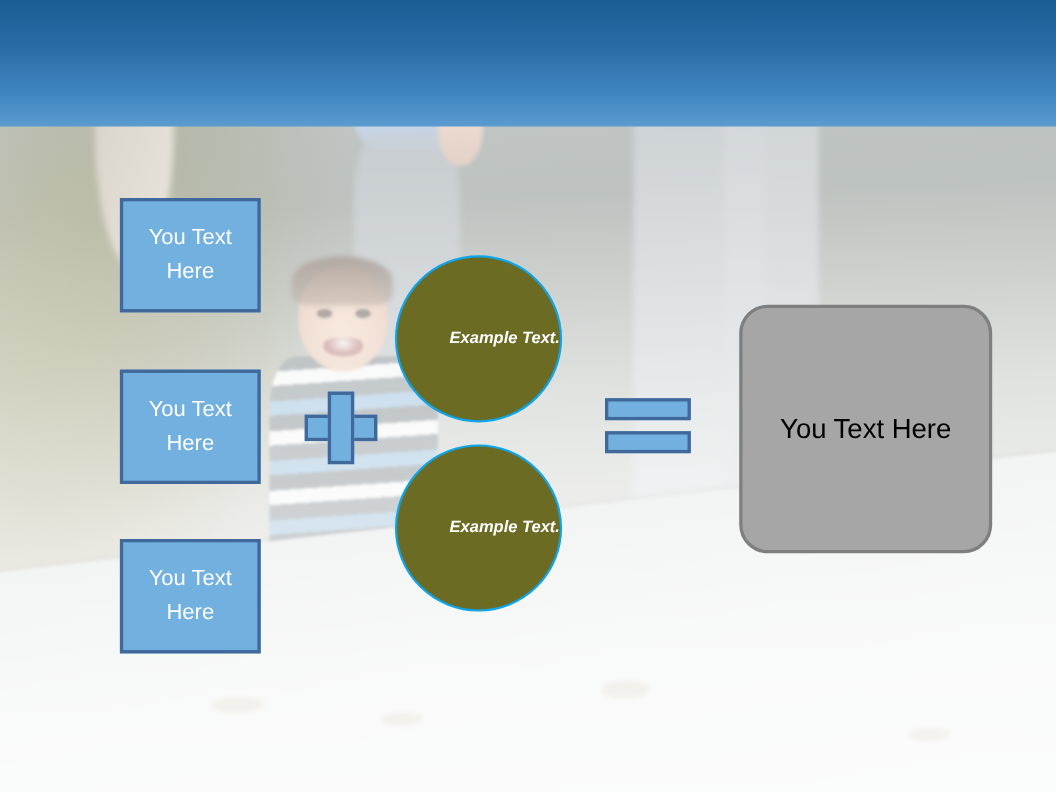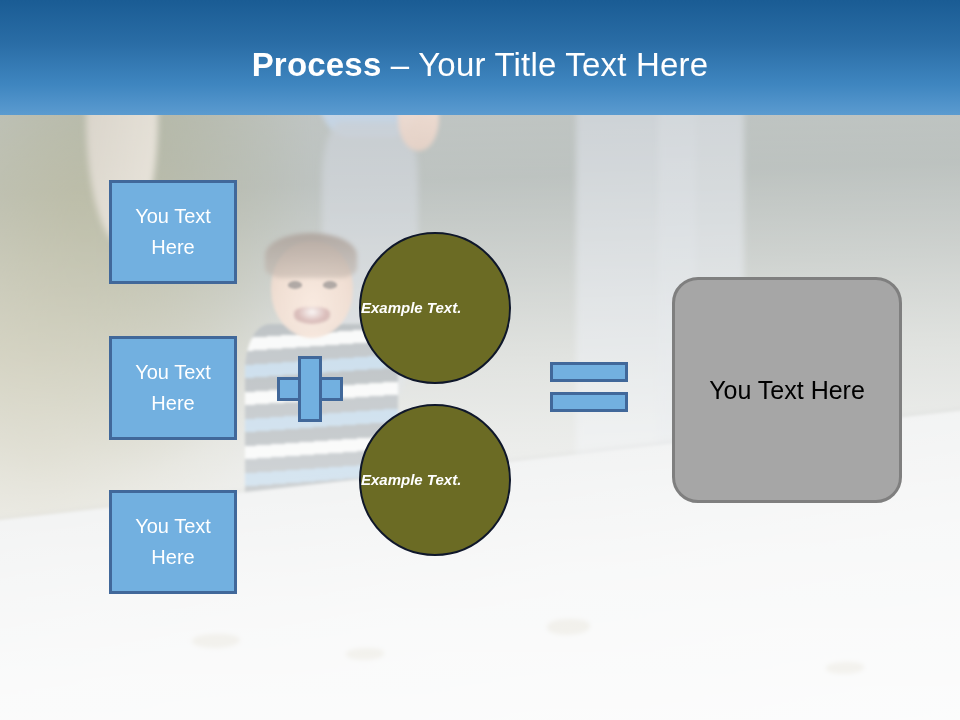--- a/index.html
+++ b/index.html
@@ -334,25 +334,25 @@
     height: 18px;
     background: #72b0e0;
   }
 
   .olive-circle {
     position: absolute;
     width: 152px;
     height: 152px;
     border-radius: 50%;
     background: #6b6b24;
-    border: 2px solid #0f172a;
+    border: 2px solid #0ea5e9;
     box-sizing: border-box;
     display: flex;
     align-items: center;
-    justify-content: flex-start;
+    justify-content: flex-end;
     text-align: center;
     color: #ffffff;
     font-size: 15px;
     font-weight: bold;
     font-style: italic;
     line-height: 1.75;
   }
   #olive-circle-1 { left: 359px; top: 232px; }
   #olive-circle-2 { left: 359px; top: 404px; }
 
@@ -427,23 +427,20 @@
       <div class="sidewalk"></div>
       <div class="leaf" style="left:20%; top:88%; width:5%; height:2%;"></div>
       <div class="leaf" style="left:36%; top:90%; width:4%; height:1.6%;"></div>
       <div class="leaf" style="left:57%; top:86%; width:4.5%; height:2.2%;"></div>
       <div class="leaf" style="left:86%; top:92%; width:4%; height:1.6%;"></div>
     </div>
     <div class="wash"></div>
   </div>
 
   <div class="titlebar"></div>
-  <div class="title-text">
-    <span class="title-strong">Process</span><span class="title-rest"> – Your Title Text Here</span>
-  </div>
 
   <div id="blue-box-1" class="blue-box">
     <span>You Text Here</span>
   </div>
   <div id="blue-box-2" class="blue-box">
     <span>You Text Here</span>
   </div>
   <div id="blue-box-3" class="blue-box">
     <span>You Text Here</span>
   </div>

